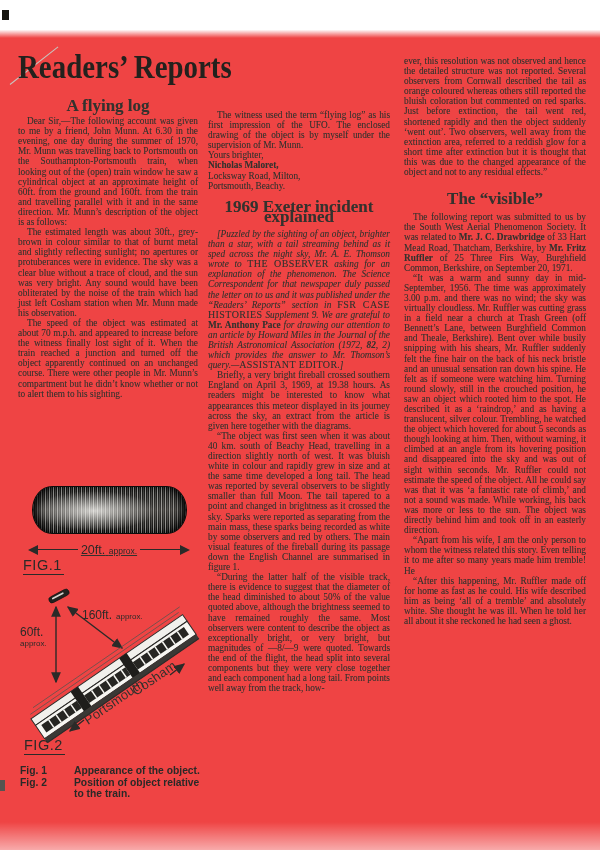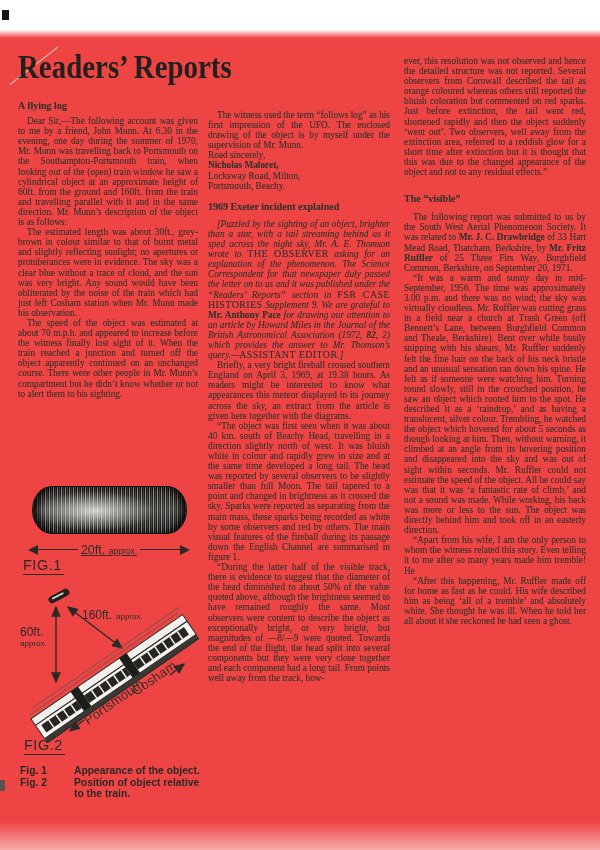--- a/index.html
+++ b/index.html
@@ -19,21 +19,21 @@
 
   .title { position:absolute; left:18px; top:48px; margin:0;
     font-size:34px; font-weight:bold; color:#23211d; white-space:nowrap; }
   .title-inner { display:inline-block; transform:scaleX(.85); transform-origin:0 50%; }
 
   .col { position:absolute; text-align:justify; font-size:9.3px; line-height:10.1px;
     text-shadow:0 0 .4px rgba(60,55,48,.35); }
   .col p { margin:0; text-indent:9px; }
   .col p.noindent { text-indent:0; }
   .bold { font-weight:bold; }
-  .subhead { margin:0 0 5px 0; text-align:left; font-weight:bold; font-size:10px; }
+  .subhead { margin:0 0 5px 0; text-align:center; font-weight:bold; font-size:17px; }
   .col2 .subhead { margin:11px 0 7px 0; }
   .col3 .subhead { margin:17px 0 8px 0; }
   .col1 { left:18px;  top:101px; width:180px; }
   .col2 { left:208px; top:110px; width:182px; }
   .col3 { left:404px; top:56px;  width:182px; }
 
   .note .it { font-style:italic; }
   .note .sc { font-style:normal; font-size:10px; letter-spacing:.4px; }
   .note .bname { font-style:normal; font-weight:bold; }
 
@@ -163,22 +163,22 @@
       <span class="cap-no">Fig. 1</span>
       <span class="cap-text">Appearance of the object.</span>
     </div>
     <div class="cap-row">
       <span class="cap-no">Fig. 2</span>
       <span class="cap-text">Position of object relative to the train.</span>
     </div>
   </div>
 
   <section class="col col2">
-    <p>The witness used the term “follows log” as his first impression of the UFO. The enclosed drawing of the object is by myself under the supervision of Mr. Munn.</p>
-    <p class="noindent">Road sincerely,</p>
+    <p>The witness used the term “flying log” as his first impression of the UFO. The enclosed drawing of the object is by myself under the supervision of Mr. Munn.</p>
+    <p class="noindent">Yours brighter,</p>
     <p class="noindent bold">Nicholas Maloret,</p>
     <p class="noindent">Locksway Road, Milton,</p>
     <p class="noindent">Portsmouth, Beachy.</p>
     <h2 class="subhead">1969 Exeter incident explained</h2>
     <p class="note"><span class="it">[Puzzled by the sighting of an object, brighter than a star, with a tail streaming behind as it sped across the night sky, Mr. A. E. Thomson wrote to </span><span class="sc">THE OBSERVER</span><span class="it"> asking for an explanation of the phenomenon. The Science Correspondent for that newspaper duly passed the letter on to us and it was published under the “Readers’ Reports” section in </span><span class="sc">FSR CASE HISTORIES</span><span class="it"> Supplement 9. We are grateful to </span><span class="bname">Mr. Anthony Pace</span><span class="it"> for drawing our attention to an article by Howard Miles in the Journal of the British Astronomical Association (1972, </span><span class="it bold">82</span><span class="it">, 2) which provides the answer to Mr. Thomson’s query.—</span><span class="sc">ASSISTANT EDITOR</span><span class="it">.]</span></p>
     <p>Briefly, a very bright fireball crossed southern England on April 3, 1969, at 19.38 hours. As readers might be interested to know what appearances this meteor displayed in its journey across the sky, an extract from the article is given here together with the diagrams.</p>
     <p>“The object was first seen when it was about 40 km. south of Beachy Head, travelling in a direction slightly north of west. It was bluish white in colour and rapidly grew in size and at the same time developed a long tail. The head was reported by several observers to be slightly smaller than full Moon. The tail tapered to a point and changed in brightness as it crossed the sky. Sparks were reported as separating from the main mass, these sparks being recorded as white by some observers and red by others. The main visual features of the fireball during its passage down the English Channel are summarised in figure 1.</p>
     <p>“During the latter half of the visible track, there is evidence to suggest that the diameter of the head diminished to about 50% of the value quoted above, although the brightness seemed to have remained roughly the same. Most observers were content to describe the object as exceptionally bright, or very bright, but magnitudes of —8/—9 were quoted. Towards the end of the flight, the head split into several components but they were very close together and each component had a long tail. From points well away from the track, how-</p>
   </section>
 

